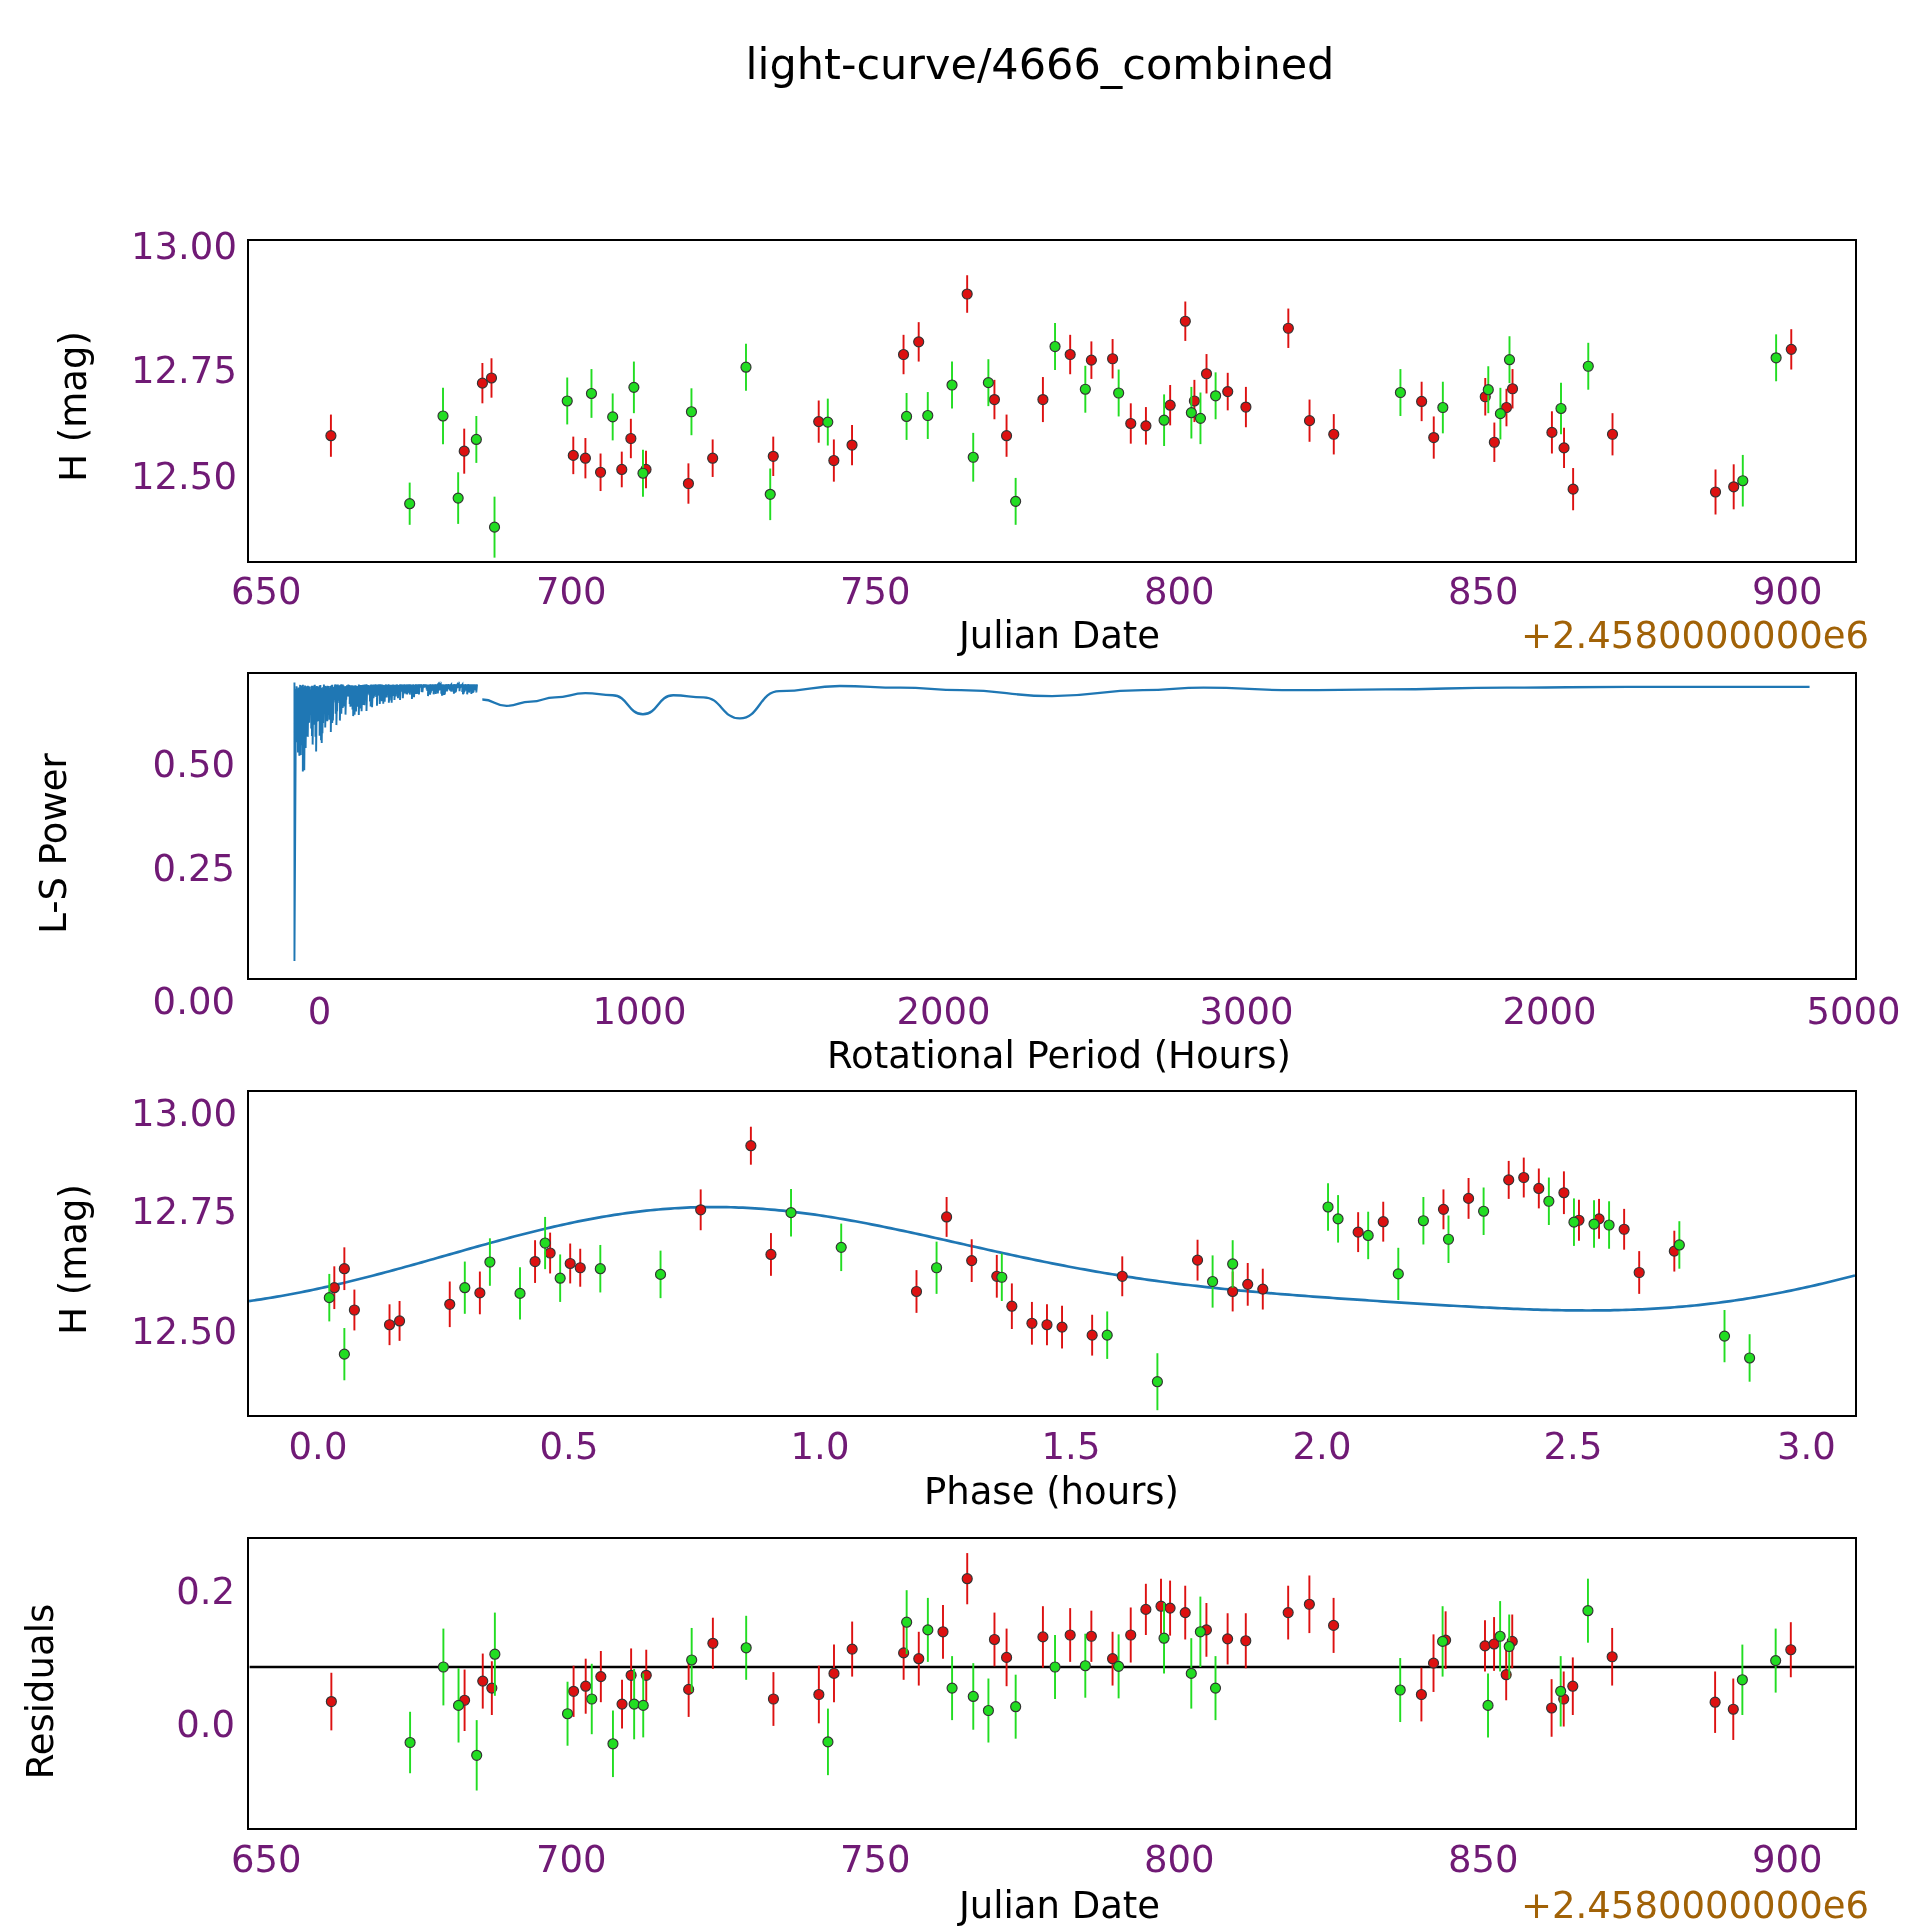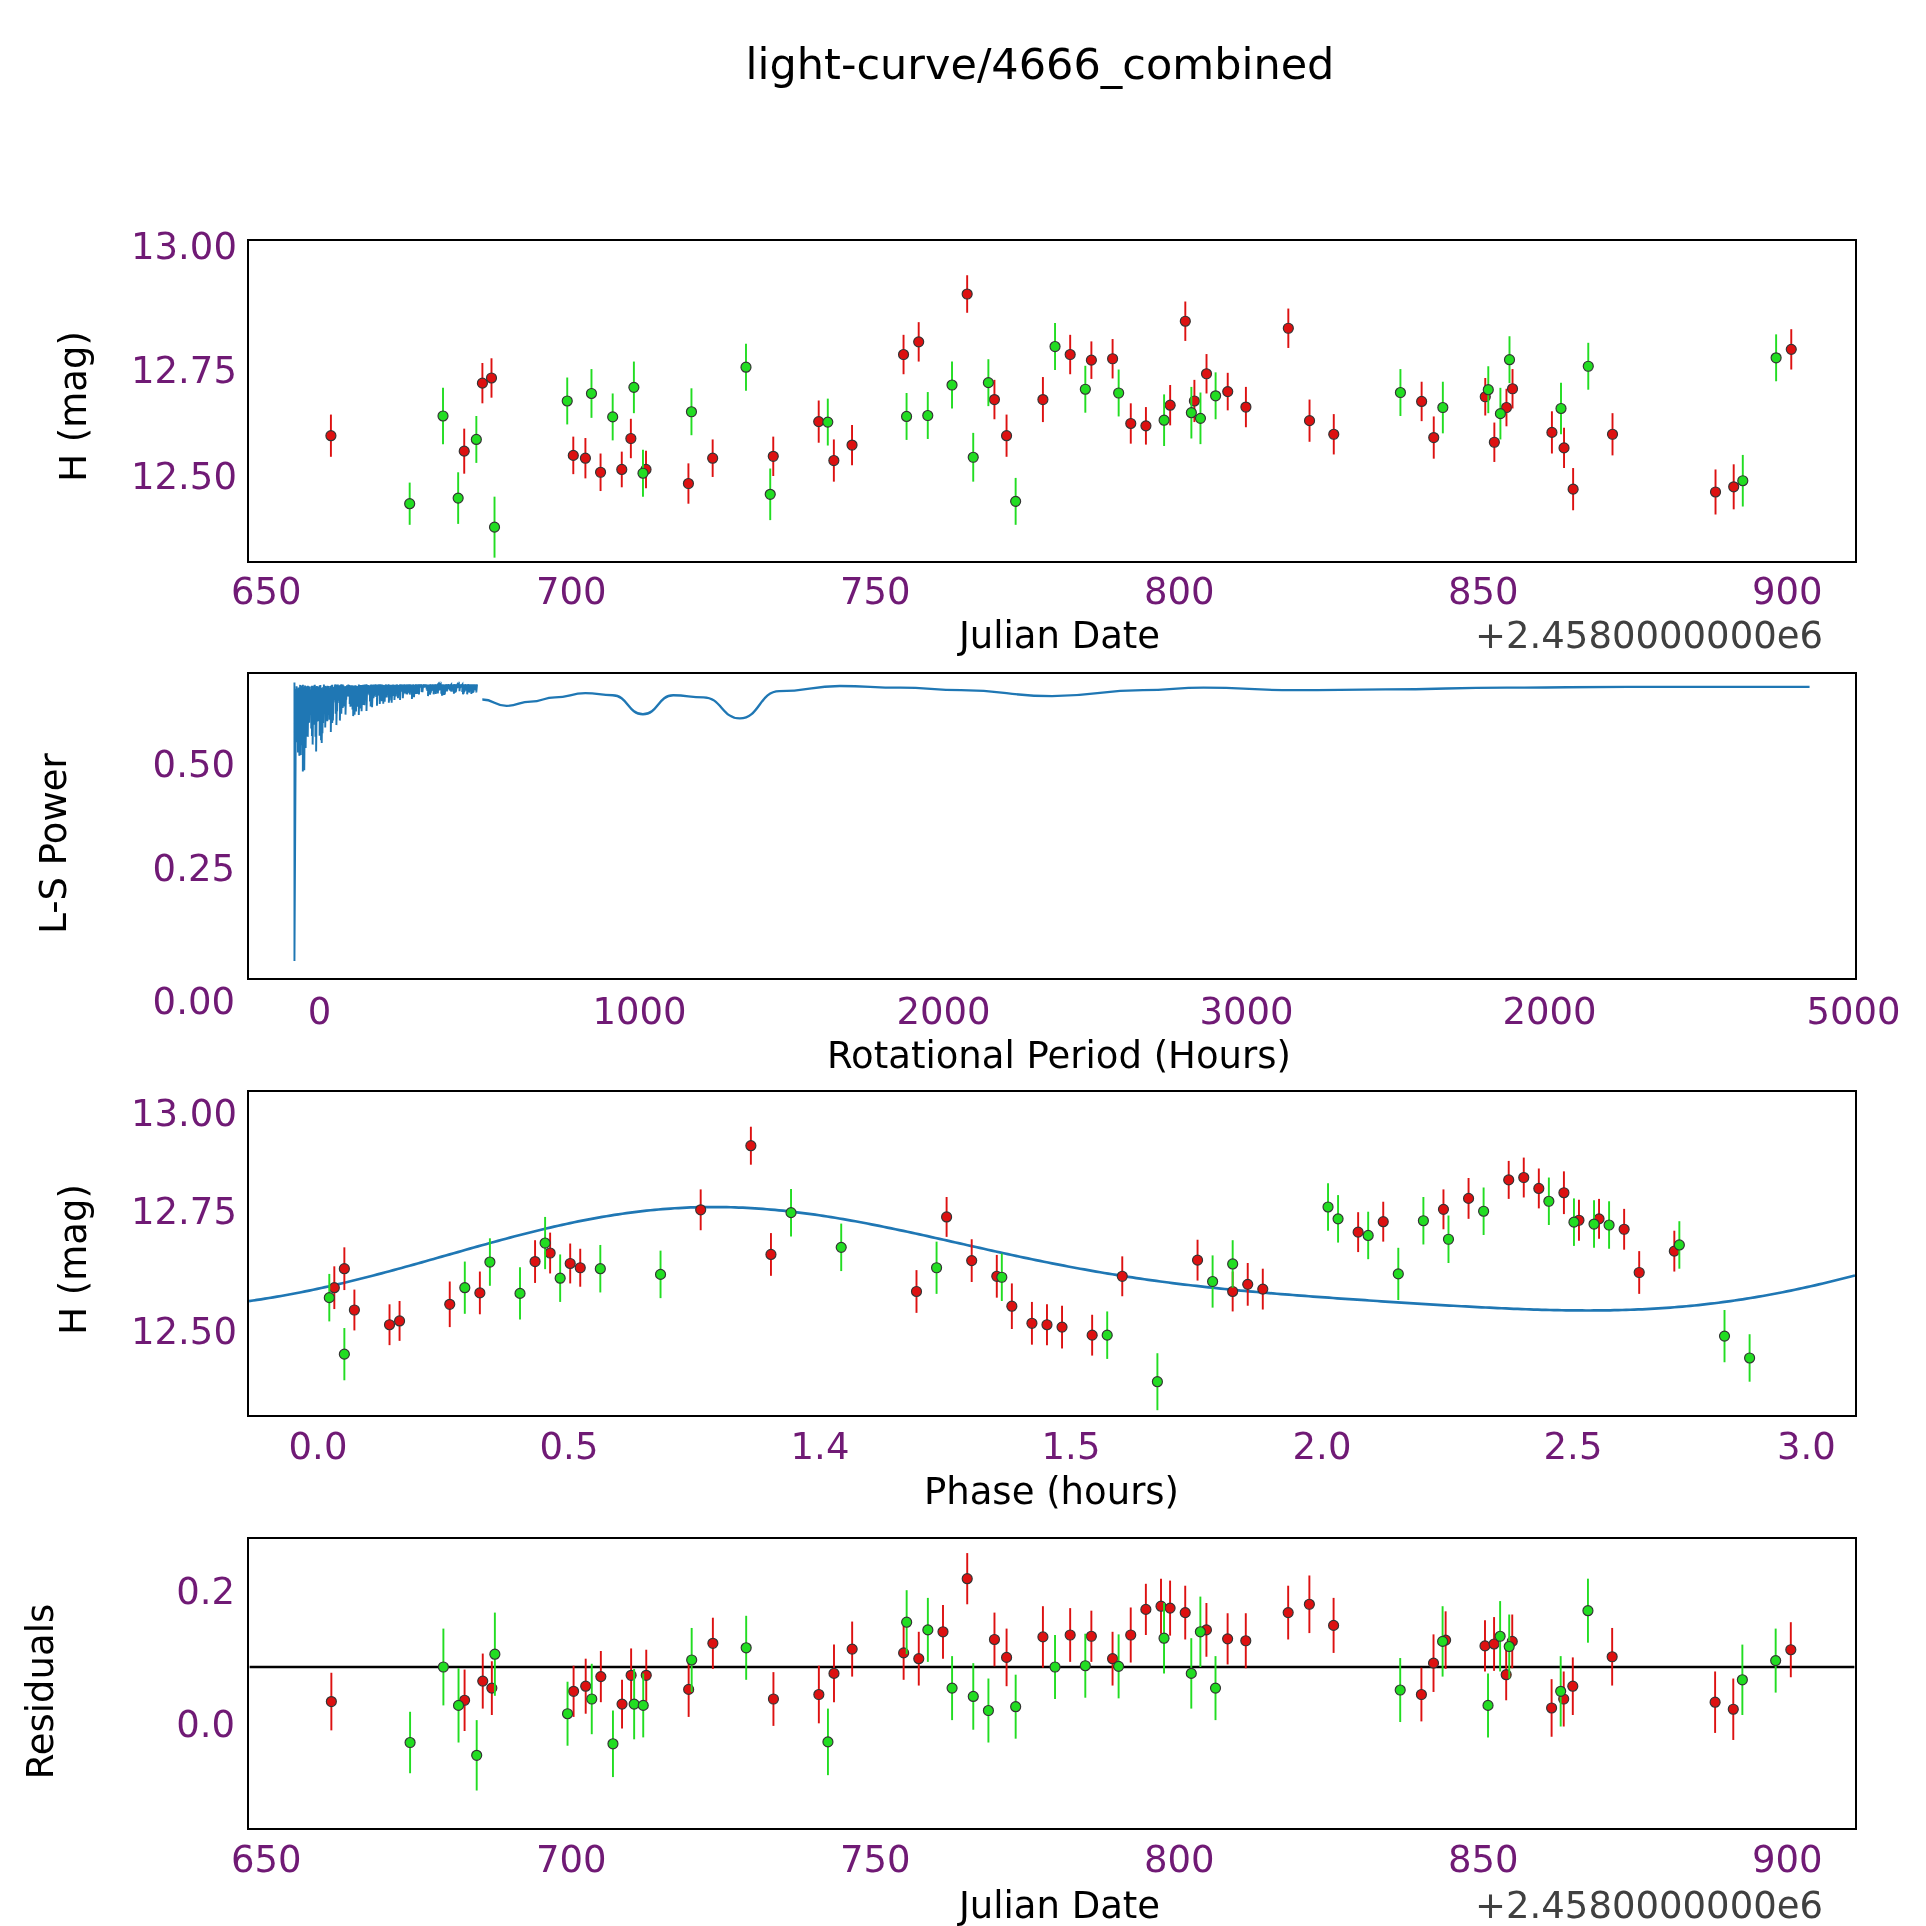--- a/index.html
+++ b/index.html
@@ -48,22 +48,23 @@
   }
   .tick-label {
     position: absolute;
     font-size: 37px;
     color: #701a75;
     white-space: nowrap;
   }
   .offset-label {
     position: absolute;
     font-size: 37px;
-    color: #404040;
+    color: #a16207;
     white-space: nowrap;
+    margin-left: 46px;
   }
   .period-label {
     position: absolute;
     font-size: 37px;
     color: #000;
     white-space: nowrap;
   }
 </style>
 </head>
 <body>
@@ -435,21 +436,21 @@
           <line x1="3894.4750000000004" x2="3894.4750000000004" y1="751.7352941176489" y2="628.5" stroke="#22dd22" stroke-width="5"></line>
           <circle cx="3894.4750000000004" cy="690.1176470588244" r="13" fill="#22dd22" stroke="#333333" stroke-width="3"></circle>
         </g>
       </svg>
   </div>
   <div class="tick-label" style="left:131px; top:1092px; text-align:right; width:104px;">13.00</div>
   <div class="tick-label" style="left:131px; top:1190px; text-align:right; width:104px;">12.75</div>
   <div class="tick-label" style="left:131px; top:1310px; text-align:right; width:104px;">12.50</div>
   <div class="tick-label" style="left:270px; top:1425px; width:96px; text-align:center;">0.0</div>
   <div class="tick-label" style="left:521px; top:1425px; width:96px; text-align:center;">0.5</div>
-  <div class="tick-label" style="left:772px; top:1425px; width:96px; text-align:center;">1.4</div>
+  <div class="tick-label" style="left:772px; top:1425px; width:96px; text-align:center;">1.0</div>
   <div class="tick-label" style="left:1023px; top:1425px; width:96px; text-align:center;">1.5</div>
   <div class="tick-label" style="left:1274px; top:1425px; width:96px; text-align:center;">2.0</div>
   <div class="tick-label" style="left:1525px; top:1425px; width:96px; text-align:center;">2.5</div>
   <div class="tick-label" style="left:1777px; top:1425px; width:96px; text-align:left;">3.0</div>
   <div class="axis-label" style="left:724px; top:1470px; width:655px;">Phase (hours)</div>
   <div class="axis-label vertical" style="left:-119px; top:1238px; width:385px; transform:rotate(-90deg);">H (mag)</div>
 
   <div class="panel" id="panel-residuals" style="left:247px; top:1537px; width:1610px; height:293px;">
     <svg id="svg-residuals" width="1606" height="288" viewBox="0 0 4168 748">
         <line x1="0" x2="4168" y1="332.44444444444446" y2="332.44444444444446" stroke="#000000" stroke-width="7"></line>

